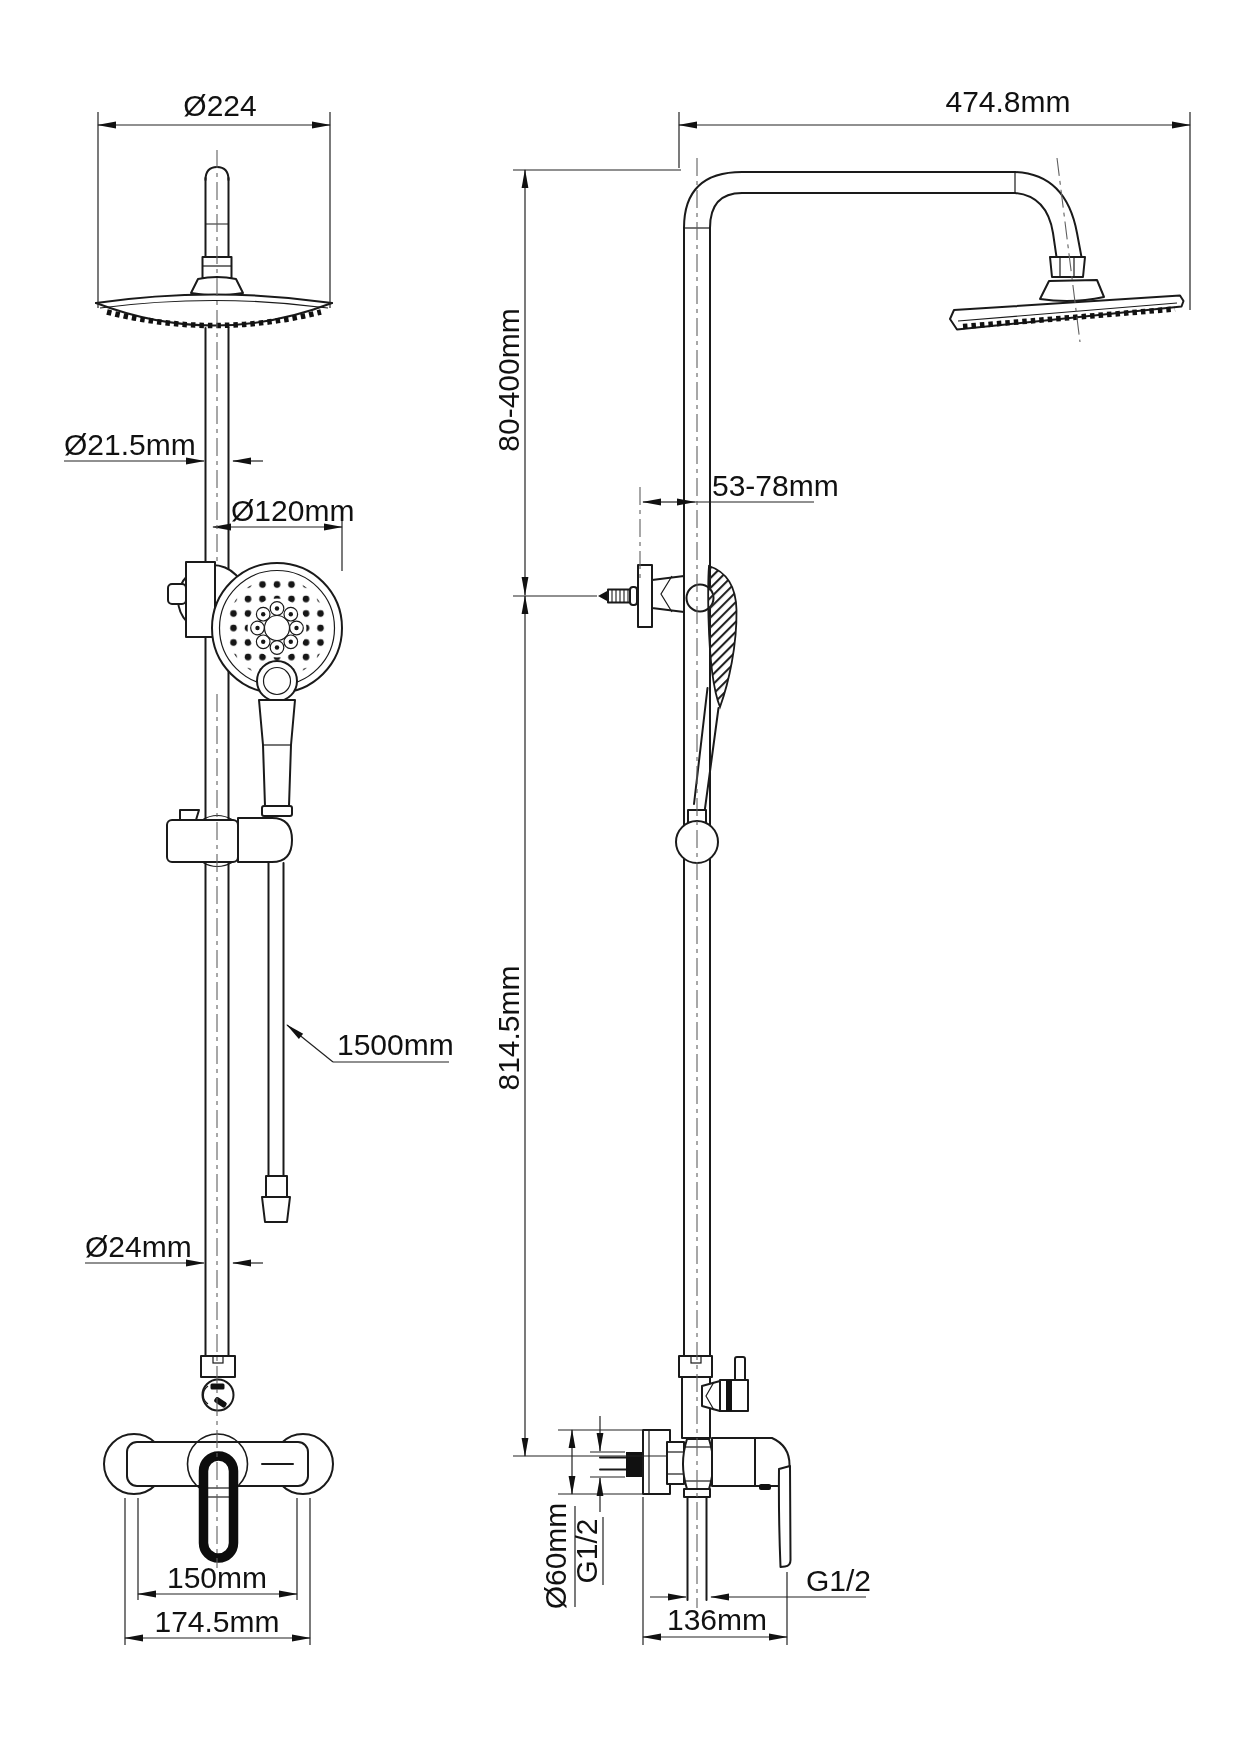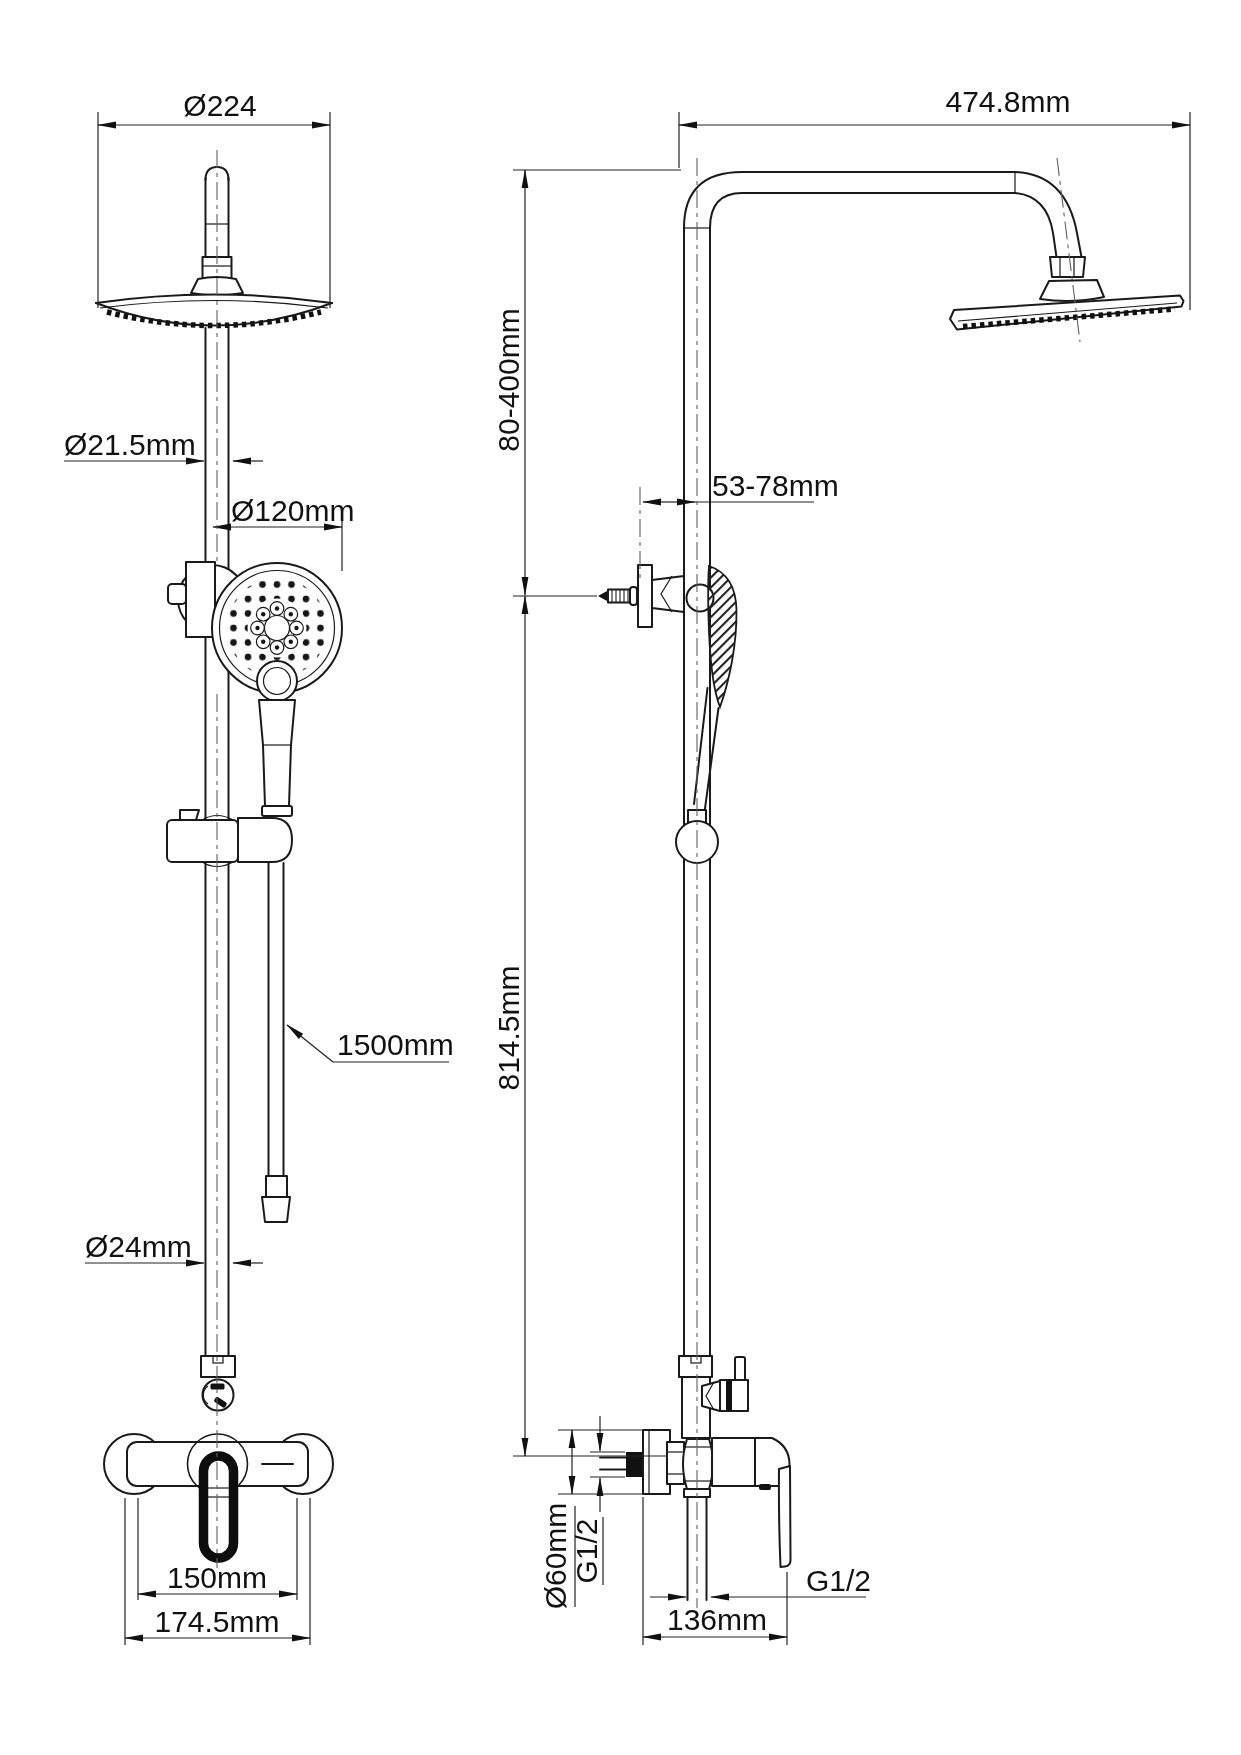--- a/index.html
+++ b/index.html
@@ -1,16 +1,16 @@
 <!DOCTYPE html>
 <html><head>
 <meta charset="utf-8">
 <style>
   html,body{margin:0;padding:0;background:#fff;}
-  .page{width:1241px;height:1755px;background:#fff;position:relative;overflow:hidden;}
+  .page{width:1241px;height:1755px;background:#fff;position:relative;overflow:hidden;border-radius:10px;}
   svg{display:block;}
   .obj{stroke:#1a1a1a;stroke-width:2;fill:none;stroke-linecap:round;stroke-linejoin:round;}
   .objf{stroke:#1a1a1a;stroke-width:2;fill:#fff;stroke-linejoin:round;}
   .thin{stroke:#1a1a1a;stroke-width:1.2;fill:none;}
   .dim{stroke:#222;stroke-width:1.2;fill:none;}
   .cl{stroke:#606060;stroke-width:1.1;fill:none;stroke-dasharray:18 5 4 5;}
   .dtx{font-family:"Liberation Sans",sans-serif;font-size:30px;fill:#111;}
   .nubs{stroke:#111;stroke-width:5.5;fill:none;stroke-dasharray:4.5 4;}
   .blk{fill:#111;stroke:none;}
 </style>

